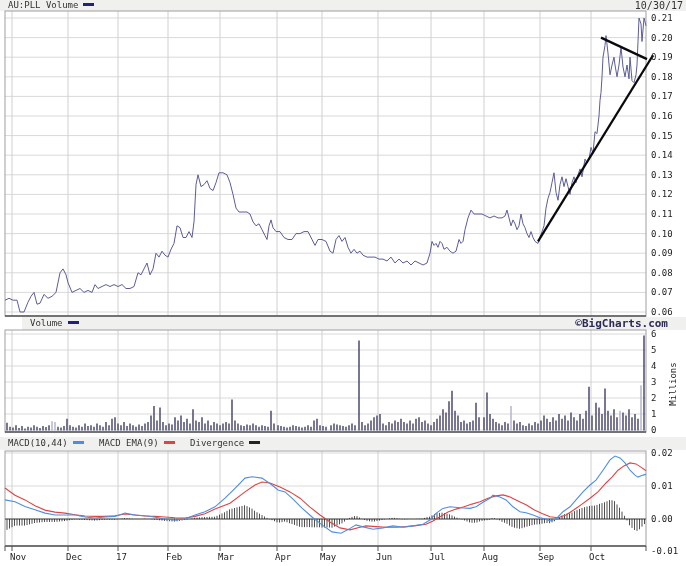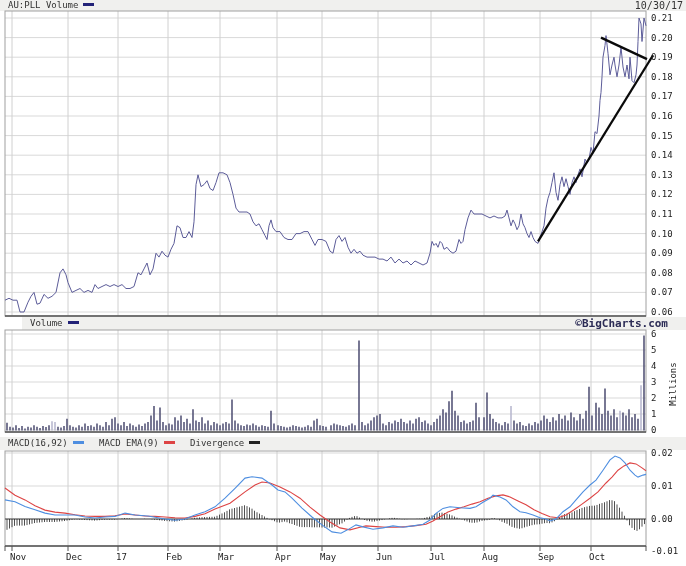--- a/index.html
+++ b/index.html
@@ -28,21 +28,21 @@
     <span class="lbl">AU:PLL Volume</span><span class="dash" style="background: rgb(34, 34, 119);"></span>
     <span id="chart-date">10/30/17</span>
   </div>
 
   <div class="strip" id="vol-strip">
     <span class="lbl">Volume</span><span class="dash" style="background: rgb(34, 34, 119);"></span>
     <span id="copyright">©BigCharts.com</span>
   </div>
 
   <div class="strip" id="macd-strip">
-    <span class="lbl">MACD(16,92)</span><span class="dash" style="background: rgb(78, 142, 224);"></span>
+    <span class="lbl">MACD(10,44)</span><span class="dash" style="background: rgb(78, 142, 224);"></span>
     <span class="lbl2">MACD EMA(9)</span><span class="dash" style="background: rgb(221, 68, 68);"></span>
     <span class="lbl2">Divergence</span><span class="dash" style="background: rgb(34, 34, 34);"></span>
   </div>
 
   <svg id="chart-svg" width="686" height="566">
       <g>
         <rect x="5" y="11" width="641" height="305" fill="#ffffff"></rect>
         <line x1="5" y1="18" x2="646" y2="18" stroke="#d9d9d9" stroke-width="1"></line>
         <line x1="5" y1="37.599999999999966" x2="646" y2="37.599999999999966" stroke="#d9d9d9" stroke-width="1"></line>
         <line x1="5" y1="57.19999999999998" x2="646" y2="57.19999999999998" stroke="#d9d9d9" stroke-width="1"></line>

